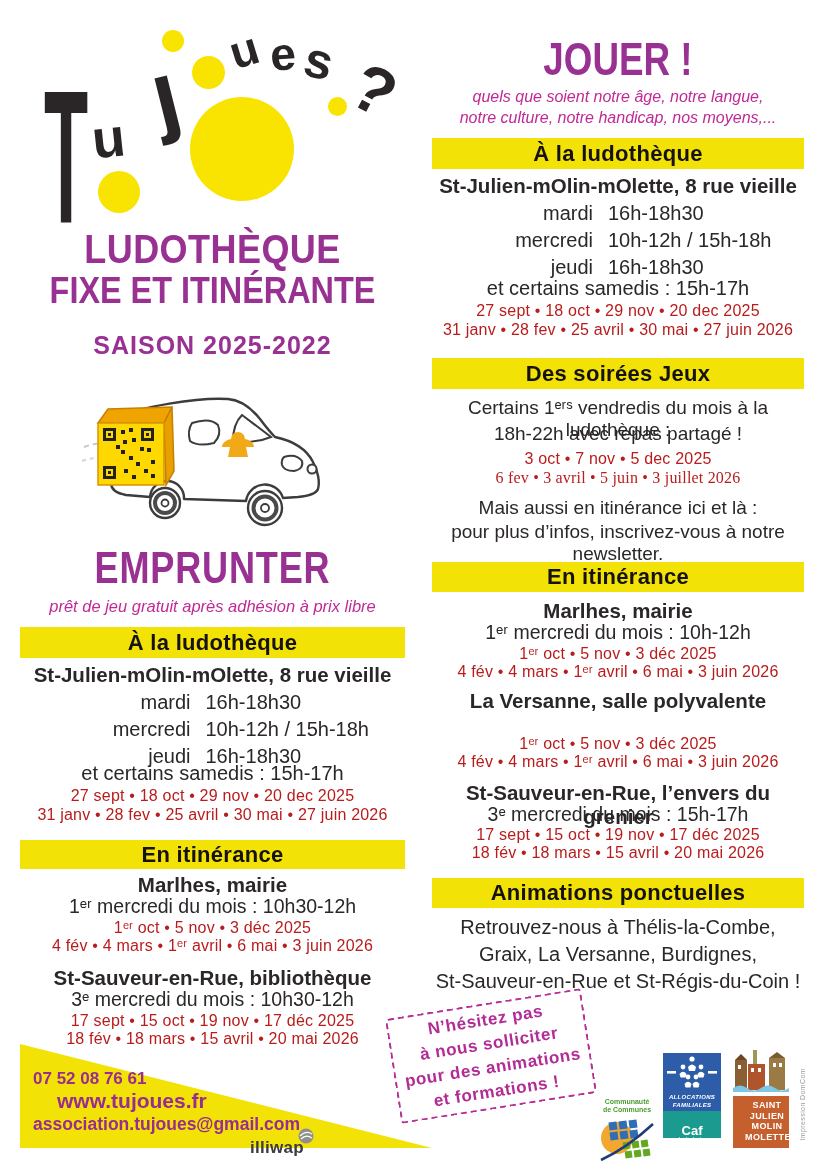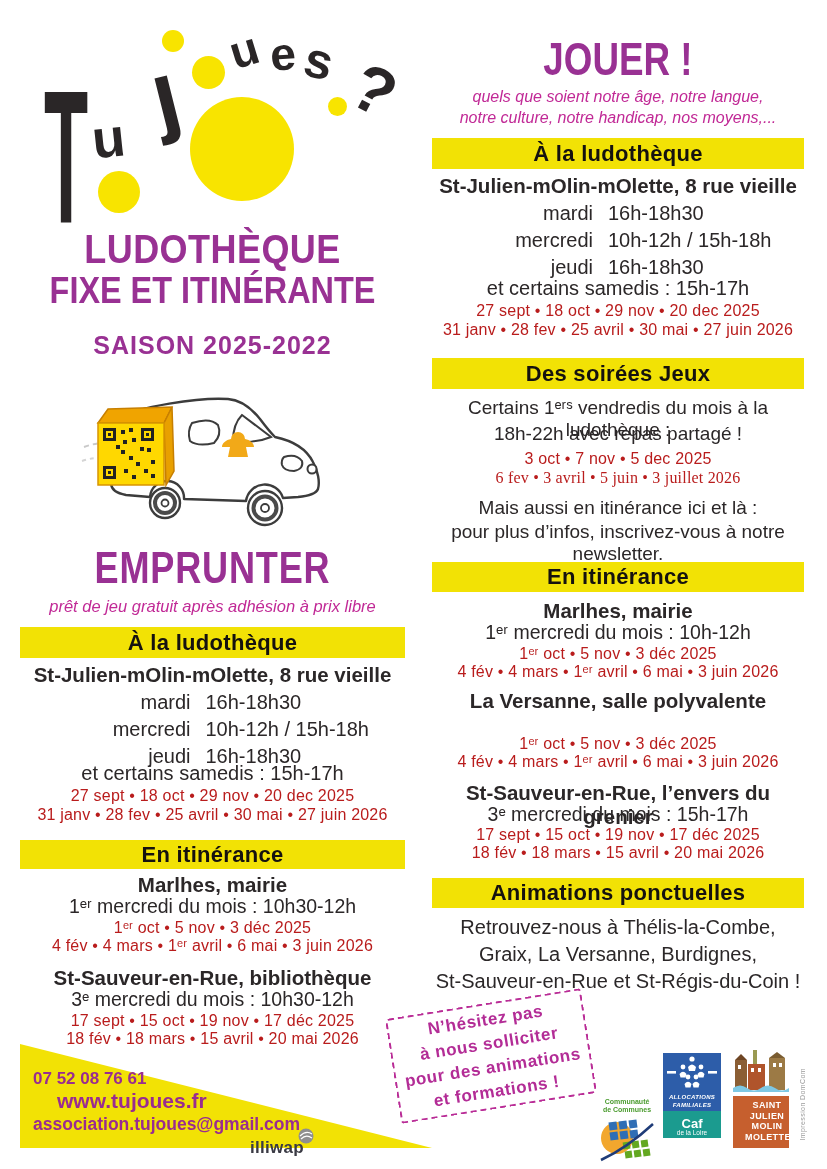--- a/index.html
+++ b/index.html
@@ -35,21 +35,21 @@
         border-radius:3px;transform:rotate(-9deg);display:flex;flex-direction:column;justify-content:center;
         text-align:center;color:#B32C96;font-weight:bold;font-size:17px;line-height:24px;letter-spacing:.6px;}
   
   .pilat{position:absolute;left:596px;top:1098px;width:62px;text-align:center;}
   .pilat .top{font-size:7px;font-weight:bold;color:#4a9b2e;line-height:1.15;}
   .pilat .name{font-size:10px;font-weight:bold;color:#4a4a55;line-height:1.2;}
   .caf{position:absolute;left:663px;top:1053px;width:58px;}
   .caf .blue{background:#2d5da9;height:58px;position:relative;text-align:center;}
   .caf .org{position:absolute;bottom:2px;width:100%;color:#fff;font-size:6px;font-weight:bold;font-style:italic;line-height:1.25;letter-spacing:.3px;}
   .caf .teal{background:#1b9b8f;height:27px;text-align:center;color:#fff;line-height:1;}
-  .caf .cafname{font-size:13px;font-weight:bold;padding-top:6px;}
+  .caf .cafname{font-size:13px;font-weight:bold;padding-top:13px;}
   .caf .region{font-size:6.5px;}
   .stj{position:absolute;left:733px;top:1050px;width:56px;}
   .stj .orange{background:#C65F2E;text-align:center;color:#fff;font-weight:bold;font-size:9px;
                line-height:10.5px;padding:4px 0 6px 12px;letter-spacing:.4px;}
   .printer{position:absolute;left:799px;top:1068px;writing-mode:vertical-rl;transform:rotate(180deg);
            font-size:7px;color:#9a9a9a;letter-spacing:.4px;}
   .illiwap{position:absolute;left:250px;top:1117px;font-weight:800;font-size:17px;color:#3A3A44;letter-spacing:.3px;margin-top:21px;}
   .illiwap svg{position:absolute;left:46px;top:-10px;}
 </style>
 </head>

